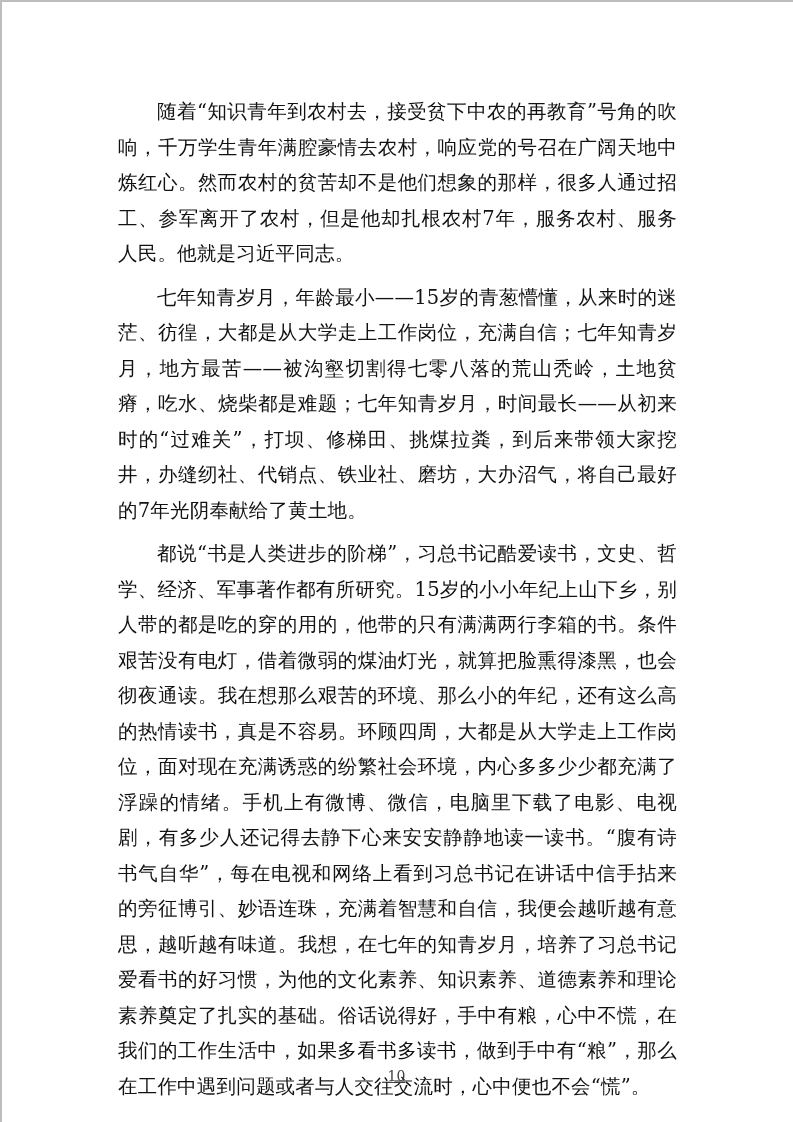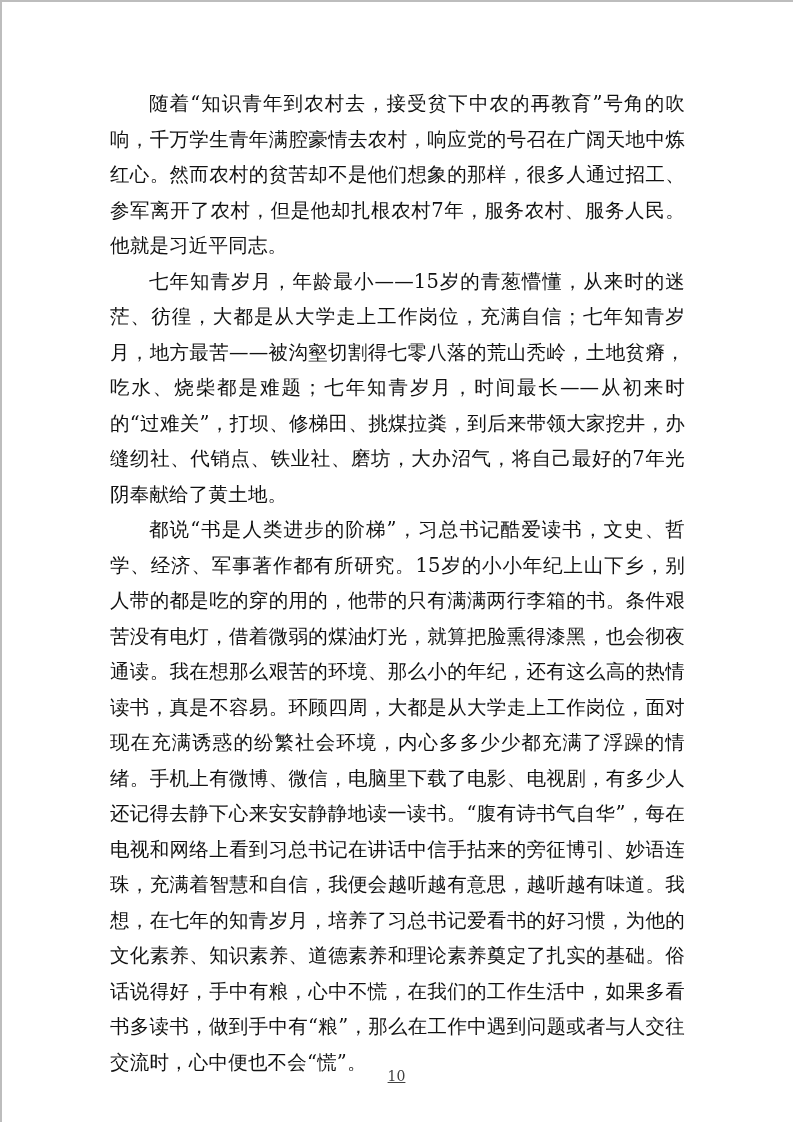--- a/index.html
+++ b/index.html
@@ -28,21 +28,21 @@
   .page-border-left { left: 0; top: 0; width: 2px; height: 1122px; }
 
   .content {
     position: absolute;
     left: 110px;
     top: 86px;
     width: 575px;
   }
 
   p.para {
-    margin: 0;
+    margin: 8px;
     font-family: "DejaVu Serif", "Liberation Serif", serif;
     font-size: 19.5px;
     line-height: 35.5px;
     letter-spacing: 0.2px;
     text-align: justify;
     text-align-last: left;
     text-justify: inter-character;
     color: #121212;
     text-indent: 2em;
     word-break: break-all;

